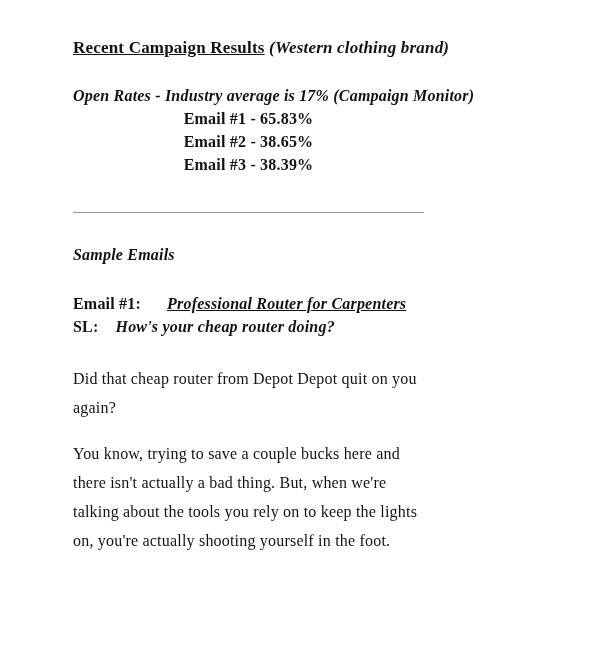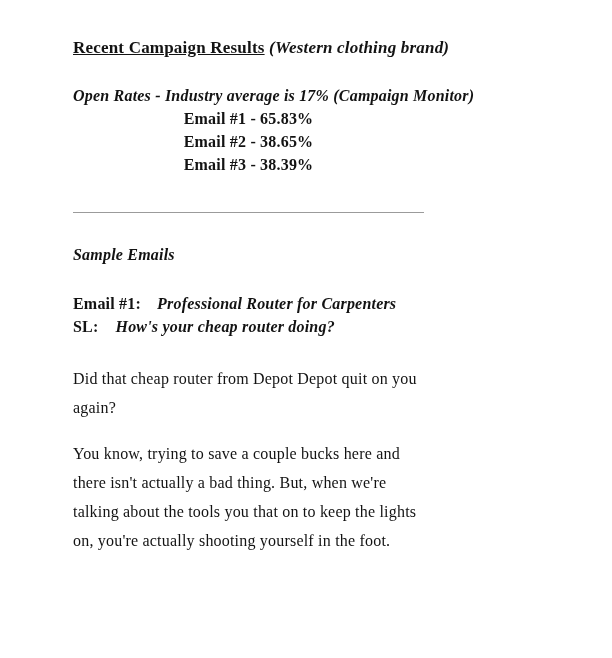--- a/index.html
+++ b/index.html
@@ -47,21 +47,22 @@
   }
   .email-line {
     margin-top: 26px;
     font-size: 16px;
     font-weight: bold;
     line-height: 23px;
     white-space: nowrap;
   }
   .email-line .email-title {
     font-style: italic;
-    margin-left: 16px;
+    text-decoration: underline;
+    margin-left: 26px;
   }
   .sl-line {
     font-size: 16px;
     font-weight: bold;
     line-height: 23px;
     white-space: nowrap;
   }
   .sl-line .sl-text {
     font-style: italic;
     margin-left: 17px;
@@ -99,15 +100,15 @@
   <div class="email-line">
     <span class="email-label">Email #1:</span><span class="email-title">Professional Router for Carpenters</span>
   </div>
 
   <div class="sl-line">
     <span class="sl-label">SL:</span><span class="sl-text">How's your cheap router doing?</span>
   </div>
 
   <p class="body-para first">Did that cheap router from Depot Depot quit on you again?</p>
 
-  <p class="body-para second">You know, trying to save a couple bucks here and there isn't actually a bad thing. But, when we're talking about the tools you that on to keep the lights on, you're actually shooting yourself in the foot.</p>
+  <p class="body-para second">You know, trying to save a couple bucks here and there isn't actually a bad thing. But, when we're talking about the tools you rely on to keep the lights on, you're actually shooting yourself in the foot.</p>
 
 </div>
 
 </body></html>

